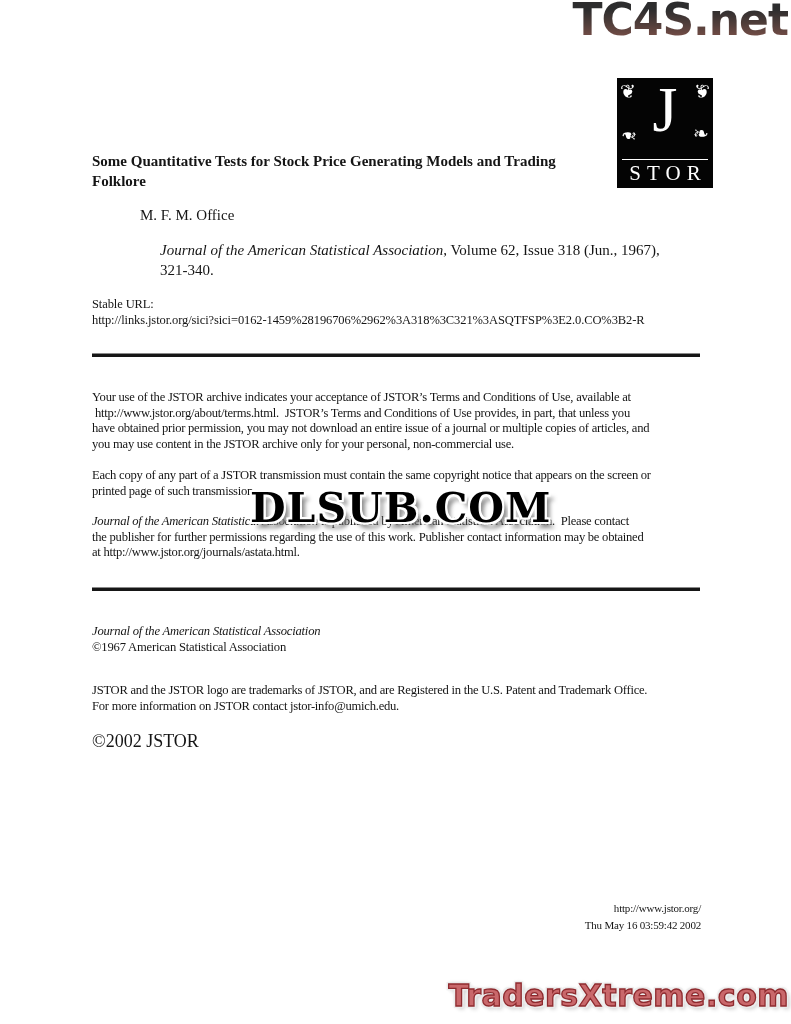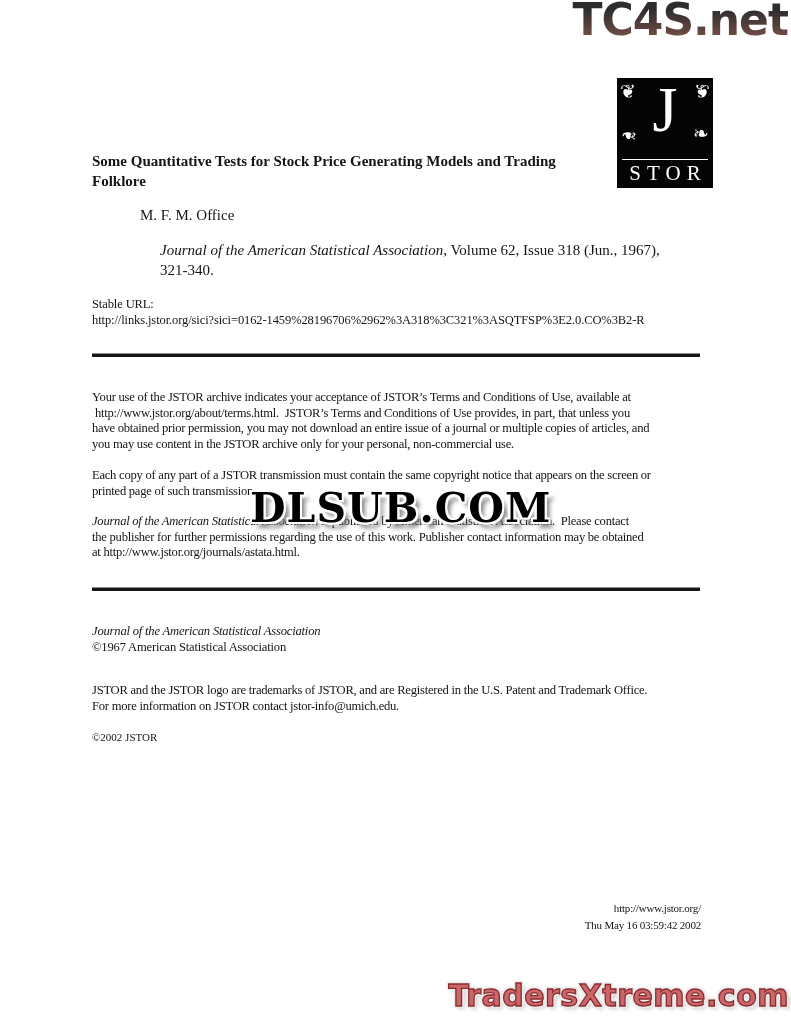--- a/index.html
+++ b/index.html
@@ -166,21 +166,21 @@
     font-size: 12.6px;
     line-height: 15.6px;
     letter-spacing: -0.25px;
   }
   .p1 { top: 390px; }
   .p2 { top: 468px; }
   .p3 { top: 514px; }
 
   .pub { position: absolute; left: 92px; top: 623px; font-size: 12.6px; line-height: 16px; letter-spacing: -0.2px; }
   .notice { position: absolute; left: 92px; top: 683px; font-size: 12.6px; line-height: 15.8px; letter-spacing: -0.25px; }
-  .c2002 { position: absolute; left: 92px; top: 731px; font-size: 11px; font-family: Liberation Serif, serif; }
+  .c2002 { position: absolute; left: 92px; top: 731px; font-size: 18px; font-family: Liberation Serif, serif; }
 
   
   .footer {
     position: absolute;
     right: 90px;
     top: 900px;
     text-align: right;
     font-size: 11px;
     line-height: 17px;
     letter-spacing: -0.2px;

